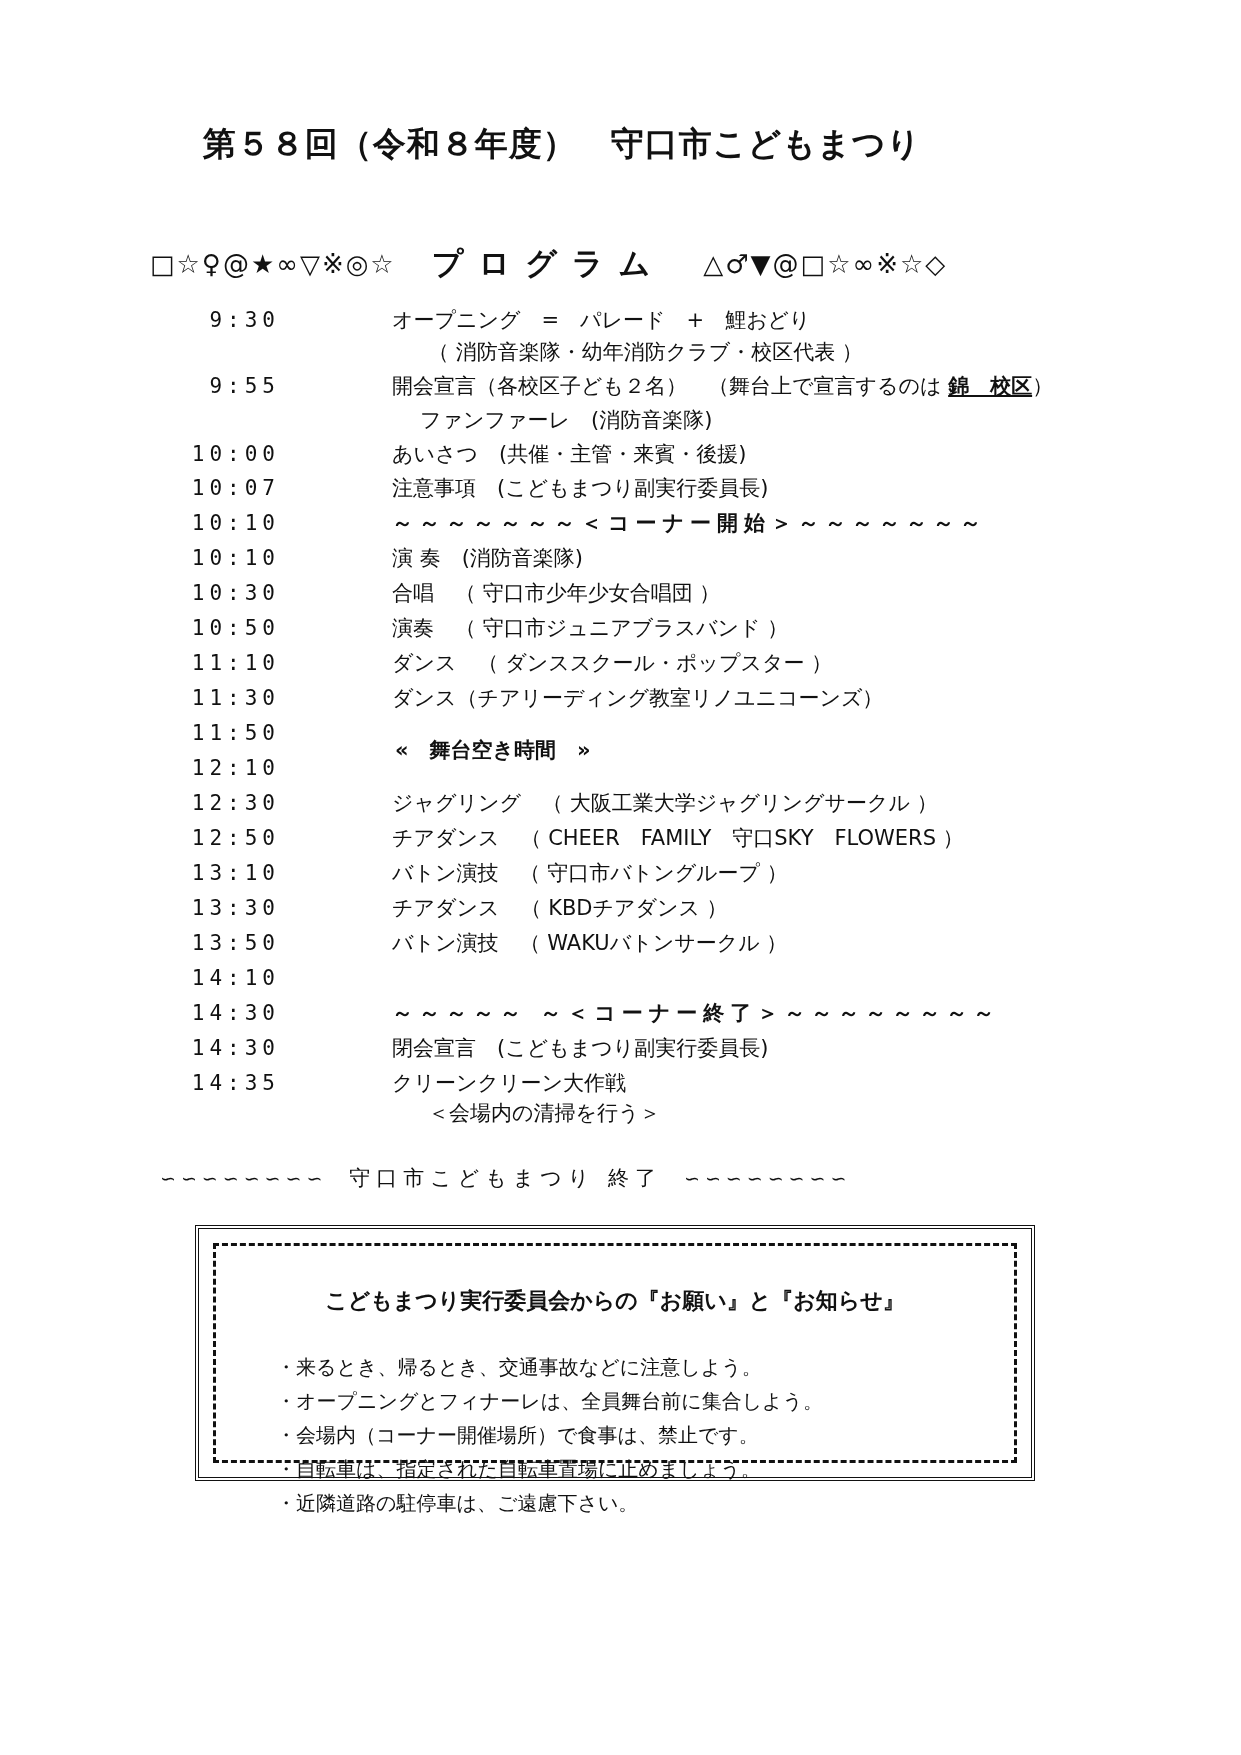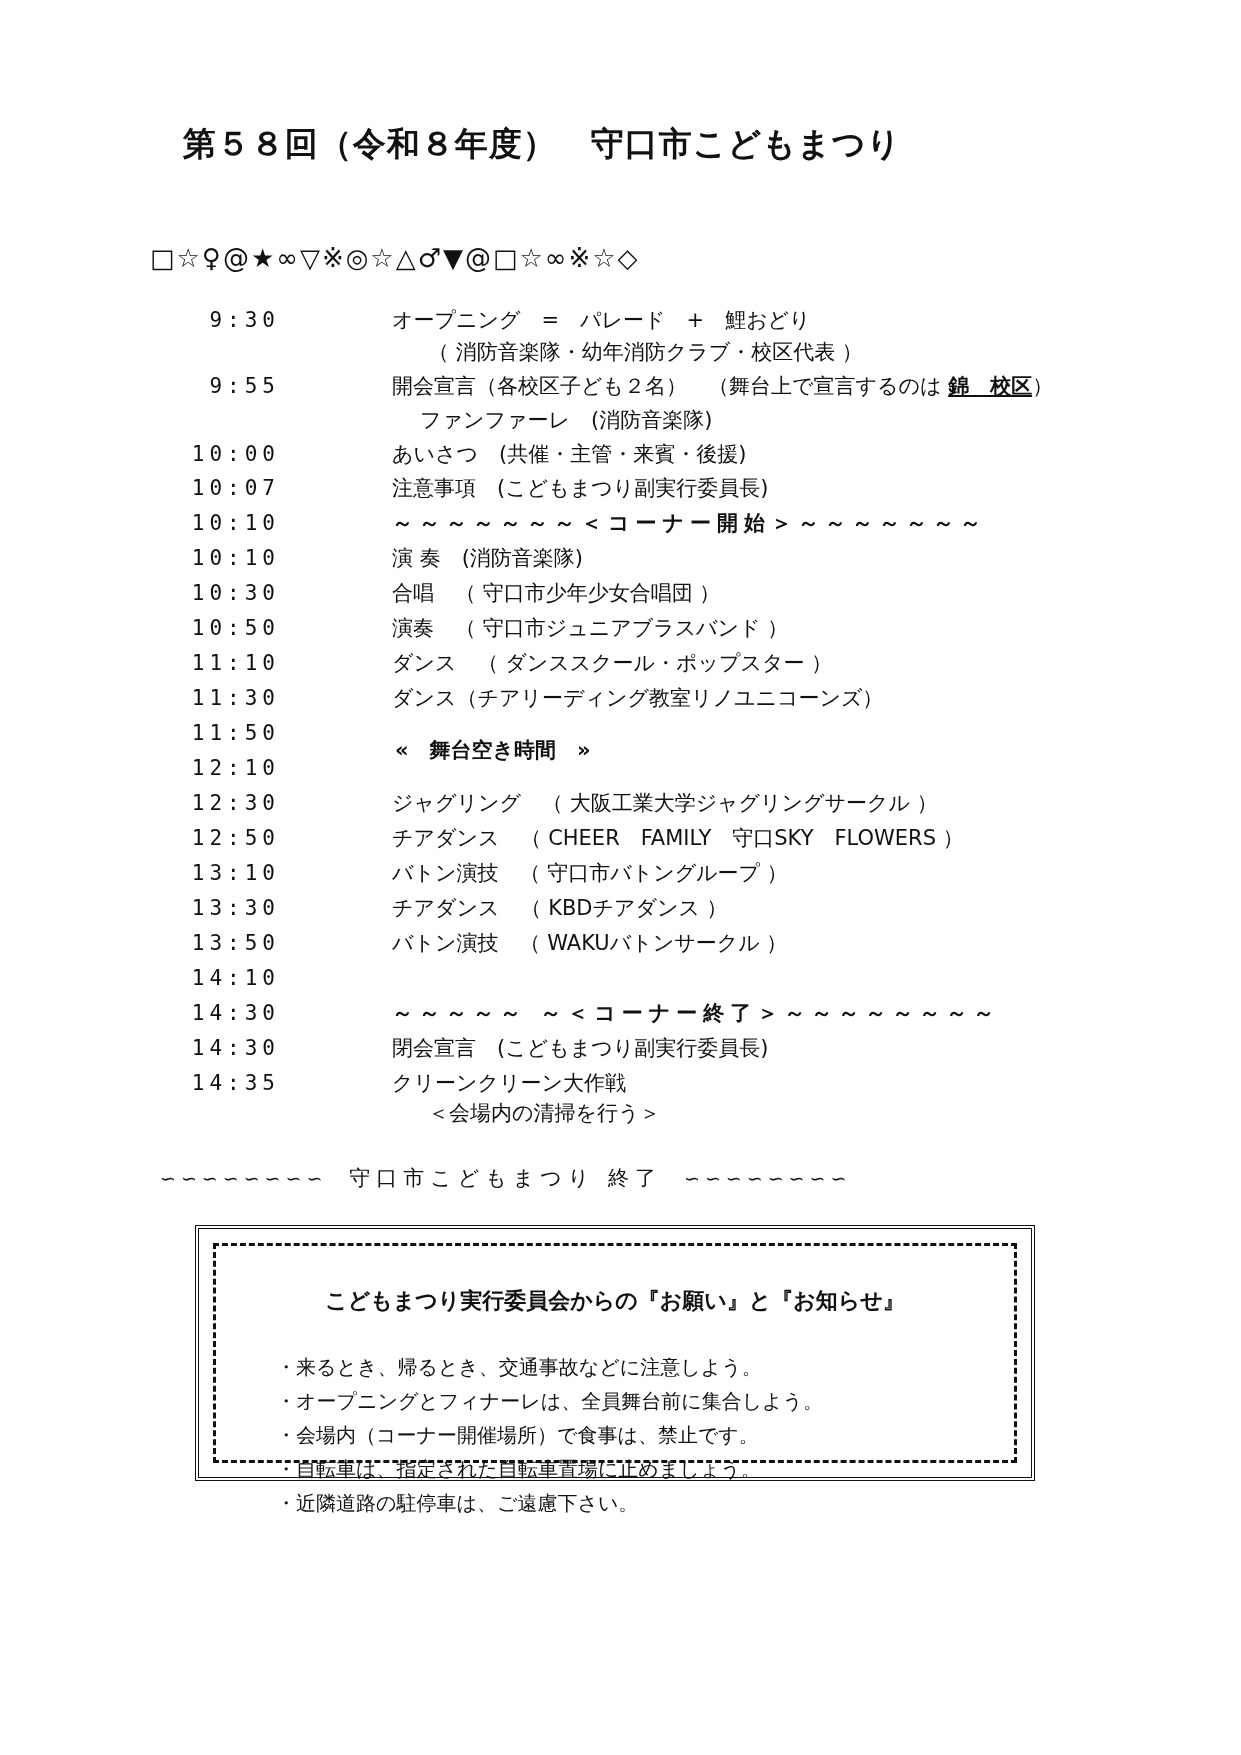--- a/index.html
+++ b/index.html
@@ -2,21 +2,21 @@
 <html><head>
 <meta charset="utf-8">
 <style>
   html, body { margin: 0; padding: 0; background: #ffffff; }
   body {
     width: 1241px; height: 1755px; position: relative; overflow: hidden;
     font-family: "DejaVu Sans", "Liberation Sans", sans-serif; color: #111;
   }
   .title {
     position: absolute; top: 122px; left: 0; width: 1084px; text-align: center;
-    font-size: 33px; font-weight: bold; letter-spacing: 1px;
+    font-size: 33px; font-weight: bold; letter-spacing: 1px; padding-left: 20px;
   }
   .program-header {
     position: absolute; top: 243px; left: 150px; width: 960px;
     display: flex; align-items: center; font-size: 28px; white-space: nowrap;
   }
   .program-header .deco { font-size: 26px; letter-spacing: 2px; }
   .program-header .label { font-weight: bold; font-size: 31px; letter-spacing: 15px; margin: 0 38px 0 36px; }
   .schedule { position: absolute; top: 302px; left: 0; width: 1241px; }
   .row { position: absolute; left: 0; height: 36px; display: flex; align-items: center; font-size: 21px; white-space: nowrap; }
   .time { position: absolute; left: 160px; width: 120px; font-family: "DejaVu Sans Mono", "Liberation Mono", monospace; font-size: 21px; letter-spacing: 5px; text-align: right; }
@@ -47,20 +47,21 @@
   .notice-list li { height: 34px; line-height: 34px; font-size: 20px; white-space: nowrap; }
   .notice-list li .dot { display: inline-block; width: 20px; }
 </style>
 </head>
 <body>
 
 <div class="title">第５８回（令和８年度）　守口市こどもまつり</div>
 
 <div class="program-header">
   <span class="deco">□☆♀@★∞▽※◎☆</span>
+  <span class="label">プログラム</span>
   <span class="deco">△♂▼@□☆∞※☆◇</span>
 </div>
 
 <div class="schedule">
   <div class="row" style="top:0px">
     <span class="time">9:30</span>
     <span class="event">オープニング　=　パレード　+　鯉おどり</span>
   </div>
   <div class="row" style="top:32px">
     <span class="event indent1">（ 消防音楽隊・幼年消防クラブ・校区代表 ）</span>

